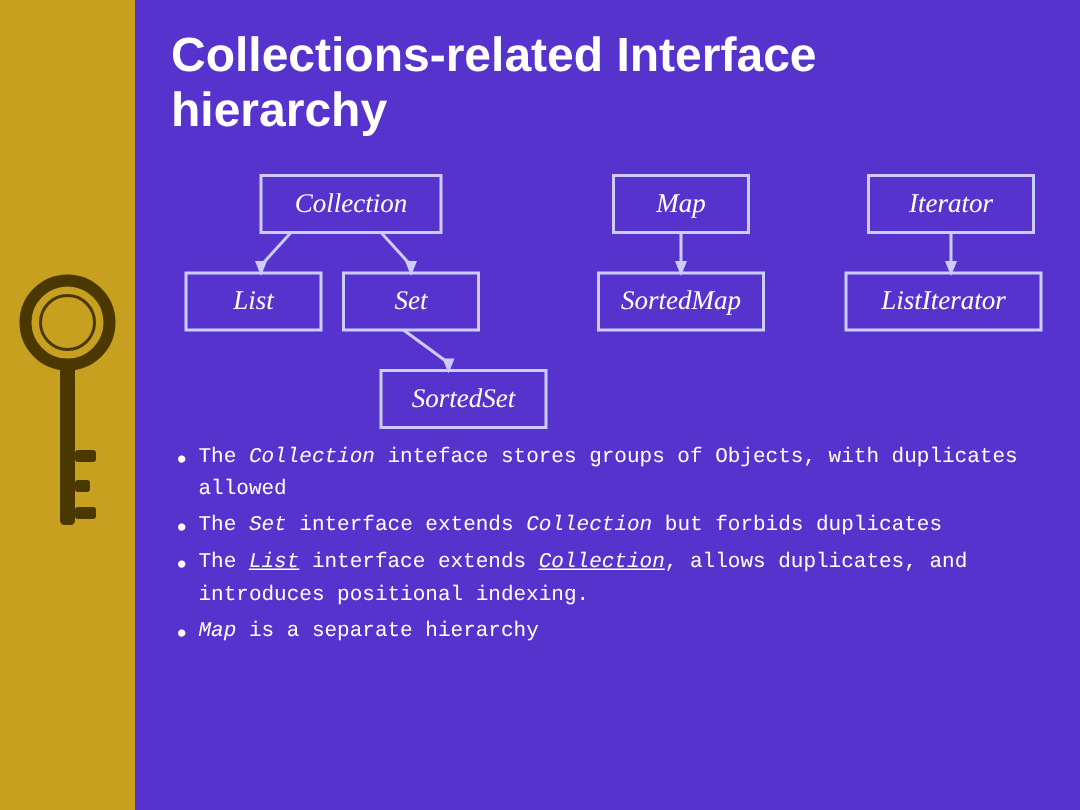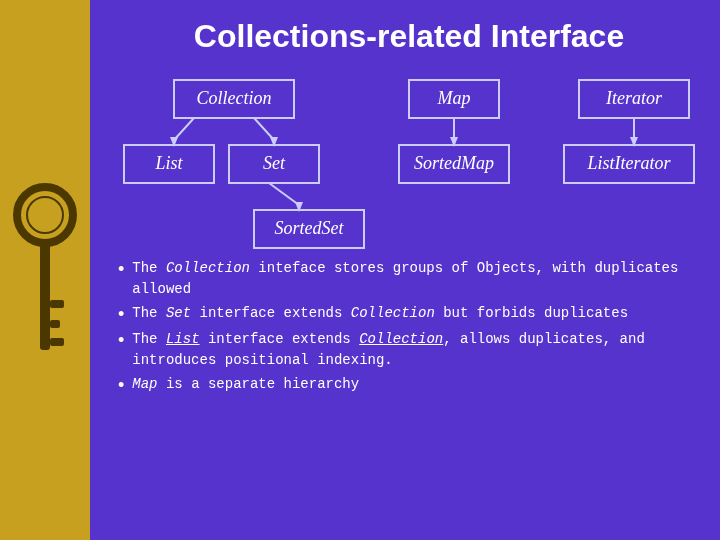--- a/index.html
+++ b/index.html
@@ -40,21 +40,20 @@
     }
 
     
     .title {
       color: #ffffff;
       font-size: 32px;
       font-weight: bold;
       font-family: Arial, Helvetica, sans-serif;
       line-height: 1.15;
       margin-bottom: 20px;
-      text-align: center;
     }
 
     
     .bullets {
       margin-top: 8px;
       color: #ffffff;
       font-size: 14px;
       font-family: Arial, Helvetica, sans-serif;
       line-height: 1.55;
       padding-left: 4px;
@@ -101,20 +100,21 @@
     <rect x="40" y="130" width="14" height="8" fill="#4a3800" rx="2"></rect>
     <rect x="40" y="150" width="10" height="8" fill="#4a3800" rx="2"></rect>
     <rect x="40" y="168" width="14" height="8" fill="#4a3800" rx="2"></rect>
   </svg>
 </div>
 
 <div class="main-content">
 
   <div class="title">
     <span>Collections-related Interface</span><br>
+    <span>hierarchy</span>
   </div>
 
   <svg width="590" height="175" viewBox="0 0 590 175" xmlns="http://www.w3.org/2000/svg">
 
     <rect x="60" y="5" width="120" height="38" fill="none" stroke="#ccccff" stroke-width="2"></rect>
     <text x="120" y="29" text-anchor="middle" fill="white" font-family="Georgia, serif" font-style="italic" font-size="18">Collection</text>
 
     <line x1="80" y1="43" x2="60" y2="65" stroke="#ccccff" stroke-width="2"></line>
     <line x1="140" y1="43" x2="160" y2="65" stroke="#ccccff" stroke-width="2"></line>
 

